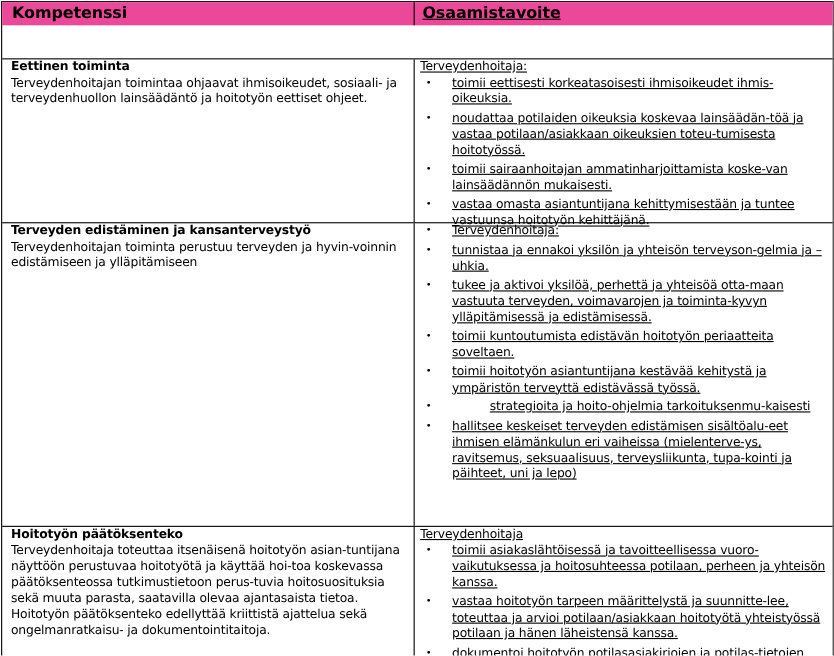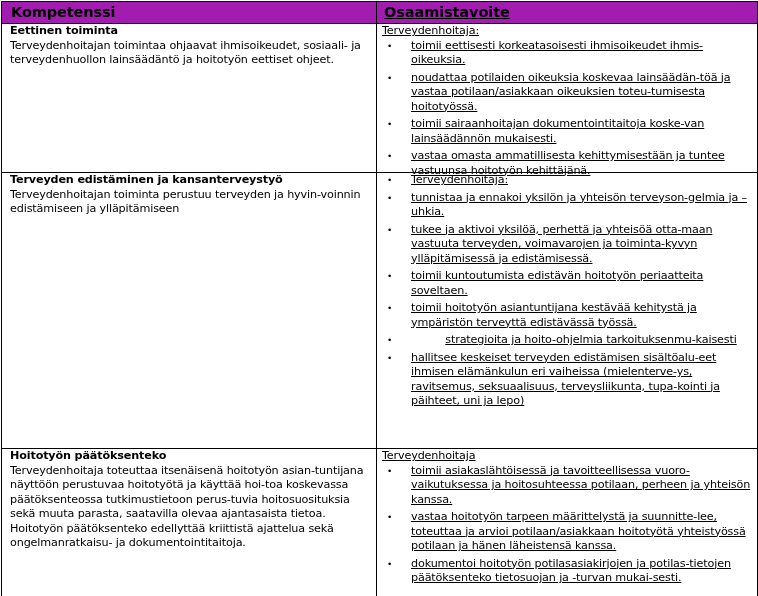--- a/index.html
+++ b/index.html
@@ -10,25 +10,25 @@
     border: 1px solid #000;
     font-family: "DejaVu Sans", sans-serif;
     font-size: 11.2px;
     color: #000;
     letter-spacing: -0.15px;
   }
   .row { display: flex; border-top: 1px solid #000; }
   .row:first-child { border-top: none; }
   .c1 { width: 375px; border-right: 1px solid #000; box-sizing: border-box; padding: 0 6px 0 8px; }
   .c2 { flex: 1; box-sizing: border-box; padding: 0 6px 0 5px; text-decoration: underline; }
-  .hdr { background: #a21caf; height: 21px; }
+  .hdr { background: #ec4899; height: 21px; }
   .hdr .c1, .hdr .c2 { font-weight: bold; font-size: 14.5px; line-height: 21px; letter-spacing: -0.1px; }
   .hdr .c1 { padding-left: 9px; }
   .hdr .c2 { padding-left: 7px; }
-  .r1 { height: 148px; }
+  .r1 { height: 148px; margin-top: 30px; }
   .r2 { height: 275px; }
   .r3 { height: 147px; }
   .ctitle { font-weight: bold; line-height: 14.5px; display: block; }
   .cbody { line-height: 14.5px; display: block; }
   .intro { line-height: 14.5px; display: block; }
   ul.blist { list-style: none; margin: 0; padding: 0; }
   ul.blist li { position: relative; padding-left: 29px; line-height: 14.5px; margin-bottom: 3px; }
   ul.blist li .bullet { position: absolute; left: 5px; top: 0; font-size: 9px; }
   ul.blist li .txt { display: block; }
   .indent { padding-left: 20px; text-align: center; }
@@ -54,25 +54,25 @@
         <li>
             <span class="bullet">•</span>
             <span class="txt">toimii eettisesti korkeatasoisesti ihmisoikeudet ihmis-oikeuksia.</span>
           </li>
         <li>
             <span class="bullet">•</span>
             <span class="txt">noudattaa potilaiden oikeuksia koskevaa lainsäädän-töä ja vastaa potilaan/asiakkaan  oikeuksien toteu-tumisesta hoitotyössä.</span>
           </li>
         <li>
             <span class="bullet">•</span>
-            <span class="txt">toimii sairaanhoitajan  dokumentointitaitoja koske-van lainsäädännön mukaisesti.</span>
+            <span class="txt">toimii sairaanhoitajan  ammatinharjoittamista koske-van lainsäädännön mukaisesti.</span>
           </li>
         <li>
             <span class="bullet">•</span>
-            <span class="txt">vastaa omasta ammatillisesta kehittymisestään ja tuntee vastuunsa hoitotyön kehittäjänä.</span>
+            <span class="txt">vastaa omasta asiantuntijana kehittymisestään ja tuntee vastuunsa hoitotyön kehittäjänä.</span>
           </li>
       </ul>
     </div>
   </div>
 
   <div class="row r2">
     <div class="c1">
       <span class="ctitle">Terveyden edistäminen ja kansanterveystyö</span>
       <span class="cbody">Terveydenhoitajan toiminta perustuu terveyden ja hyvin-voinnin edistämiseen ja ylläpitämiseen</span>
     </div>

